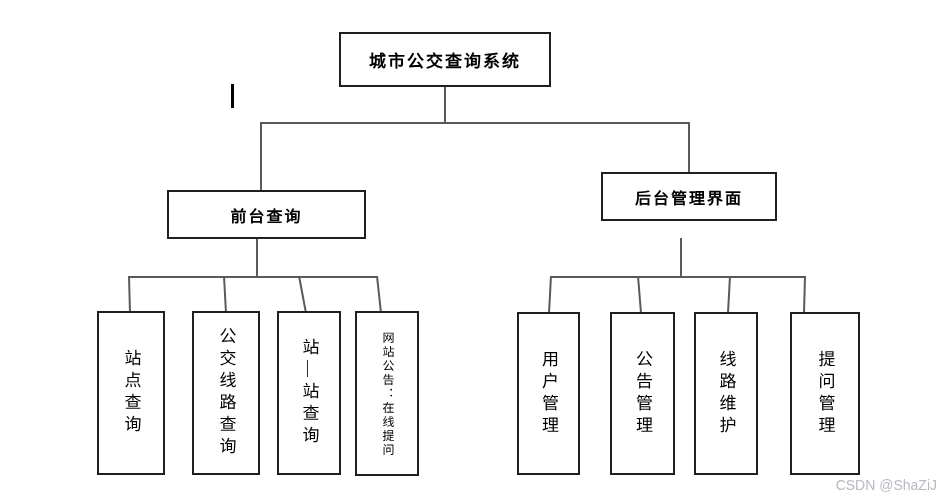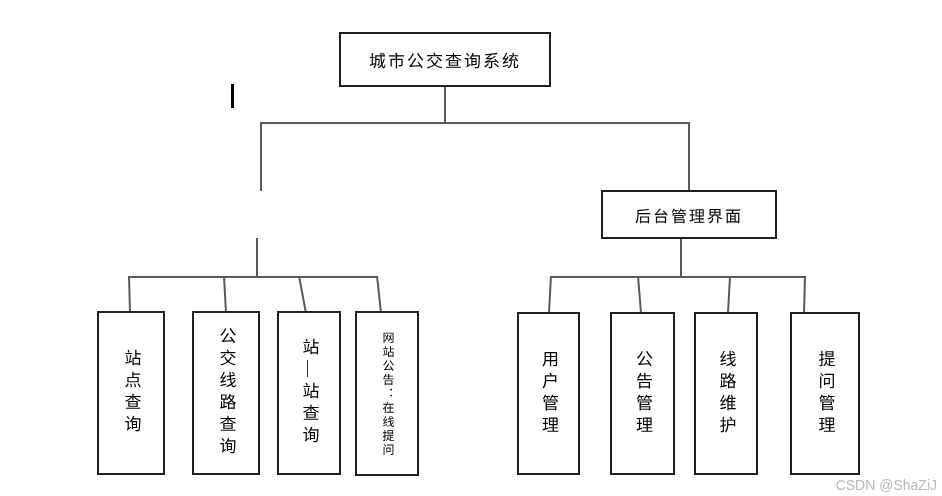--- a/index.html
+++ b/index.html
@@ -28,20 +28,21 @@
     background: #ffffff;
     display: flex;
     align-items: center;
     justify-content: center;
     color: #000000;
   }
   .hlabel {
     font-size: 17px;
     letter-spacing: 2px;
     white-space: nowrap;
+    font-weight: bold;
   }
   .node.lvl2 .hlabel {
     font-size: 16px;
   }
   .vlabel {
     writing-mode: vertical-rl;
     text-orientation: mixed;
     font-size: 17px;
     letter-spacing: 5px;
     line-height: 1;
@@ -63,21 +64,21 @@
     position: absolute;
     right: 5px;
     bottom: 3px;
     font-size: 14px;
     font-family: "Liberation Sans", sans-serif;
     color: var(--watermark, #b7bac2);
   }
   
   #n-root  { left: 339px; top: 32px;  width: 212px; height: 55px; }
   #n-front { left: 167px; top: 190px; width: 199px; height: 49px; }
-  #n-back  { left: 601px; top: 190px; width: 176px; height: 49px; }
+  #n-back  { left: 601px; top: 172px; width: 176px; height: 49px; }
   #n-f0 { left: 97px;  top: 311px; width: 68px; height: 164px; }
   #n-f1 { left: 192px; top: 311px; width: 68px; height: 164px; }
   #n-f2 { left: 277px; top: 311px; width: 64px; height: 164px; }
   #n-f3 { left: 355px; top: 311px; width: 64px; height: 165px; }
   #n-b0 { left: 517px; top: 312px; width: 63px; height: 163px; }
   #n-b1 { left: 610px; top: 312px; width: 65px; height: 163px; }
   #n-b2 { left: 694px; top: 312px; width: 64px; height: 163px; }
   #n-b3 { left: 790px; top: 312px; width: 70px; height: 163px; }
 </style>
 </head>
@@ -108,20 +109,23 @@
       <line x1="805" y1="276" x2="804" y2="313"></line>
     </g>
   </svg>
 
   <div id="cursor-mark"></div>
 
   <div class="node" id="n-root">
     <span class="hlabel">城市公交查询系统</span>
   </div>
 
+  <div class="node lvl2" id="n-front">
+    <span class="hlabel">前台查询</span>
+  </div>
   <div class="node lvl2" id="n-back">
     <span class="hlabel">后台管理界面</span>
   </div>
 
   <div class="node" id="n-f0">
     <span class="vlabel">站点查询</span>
   </div>
   <div class="node" id="n-f1">
     <span class="vlabel">公交线路查询</span>
   </div>

